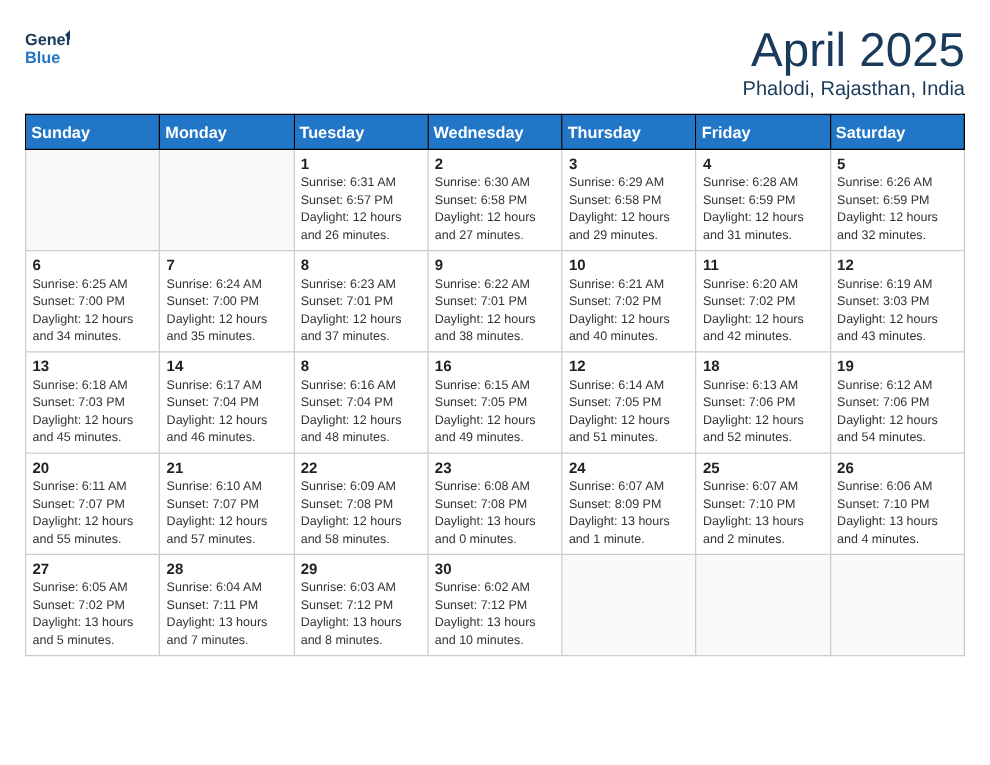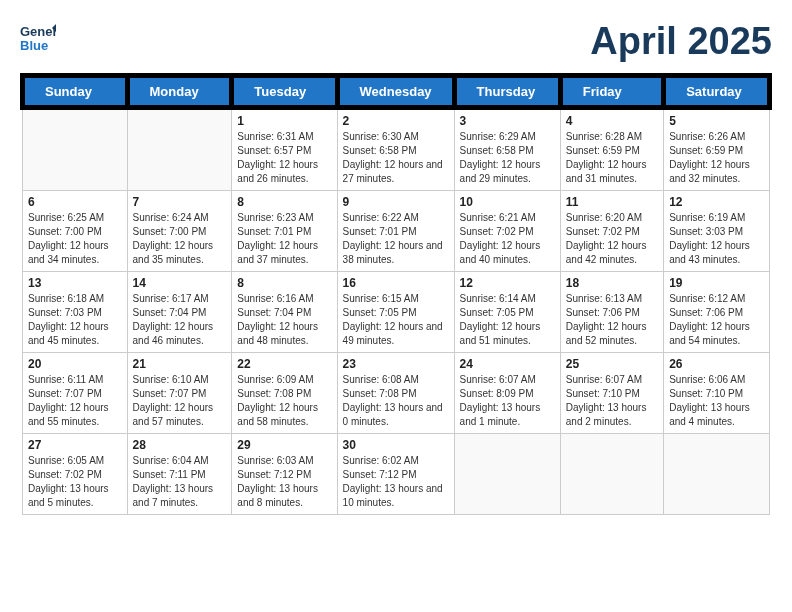--- a/index.html
+++ b/index.html
@@ -1,23 +1,23 @@
 <!DOCTYPE html>
 <html><head>
   <meta charset="utf-8">
   <style>
     * { box-sizing: border-box; margin: 0; padding: 0; }
     body { font-family: Arial, sans-serif; background: #fff; width: 792px; min-height: 612px; }
     .container { padding: 20px 20px 10px 20px; }
     .header-row { display: flex; justify-content: space-between; align-items: flex-start; margin-bottom: 10px; }
     .title-block { text-align: right; }
-    .month-title { font-size: 38px; font-weight: bold; color: #1a3a5c; }
+    .month-title { font-size: 38px; font-weight: normal; color: #1a3a5c; }
     .location { font-size: 16px; color: #1a3a5c; }
     .calendar { width: 100%; border-collapse: collapse; }
-    .calendar th { background: #2176c7; color: #fff; font-size: 13px; font-weight: bold; padding: 6px 20px; text-align: left; border: 5px solid #000000; }
+    .calendar th { background: #2176c7; color: #fff; font-size: 13px; font-weight: bold; padding: 6px 4px; text-align: left; border: 1px solid #000000; }
     .calendar td { border: 1px solid #ccc; padding: 4px 5px; vertical-align: top; font-size: 10.5px; color: #333; width: calc(100%/7); min-height: 80px; height: 80px; }
     .day-num { font-weight: bold; font-size: 12px; color: #222; display: block; margin-bottom: 2px; }
     .day-info { font-size: 10px; color: #333; line-height: 1.4; }
     .empty { background: #f9f9f9; }
     .logo-wrapper { display: flex; align-items: center; gap: 4px; }
   </style>
 </head>
 <body>
 
 <div class="container">
@@ -27,20 +27,21 @@
         <svg width="36" height="36" viewBox="0 0 36 36">
           <text x="0" y="16" font-size="13" font-weight="bold" fill="#1a3a5c">General</text>
           <text x="0" y="30" font-size="13" font-weight="bold" fill="#2176c7">Blue</text>
           <polygon points="28,4 36,12 32,8" fill="#2176c7"></polygon>
           <polygon points="32,8 36,4 36,12" fill="#1a3a5c"></polygon>
         </svg>
       </div>
     </div>
     <div class="title-block">
       <div class="month-title">April 2025</div>
+      <div class="location">Phalodi, Rajasthan, India</div>
     </div>
   </div>
 
   <table class="calendar">
     <thead>
       <tr>
       <th>Sunday</th>
           <th>Monday</th>
           <th>Tuesday</th>
           <th>Wednesday</th>

